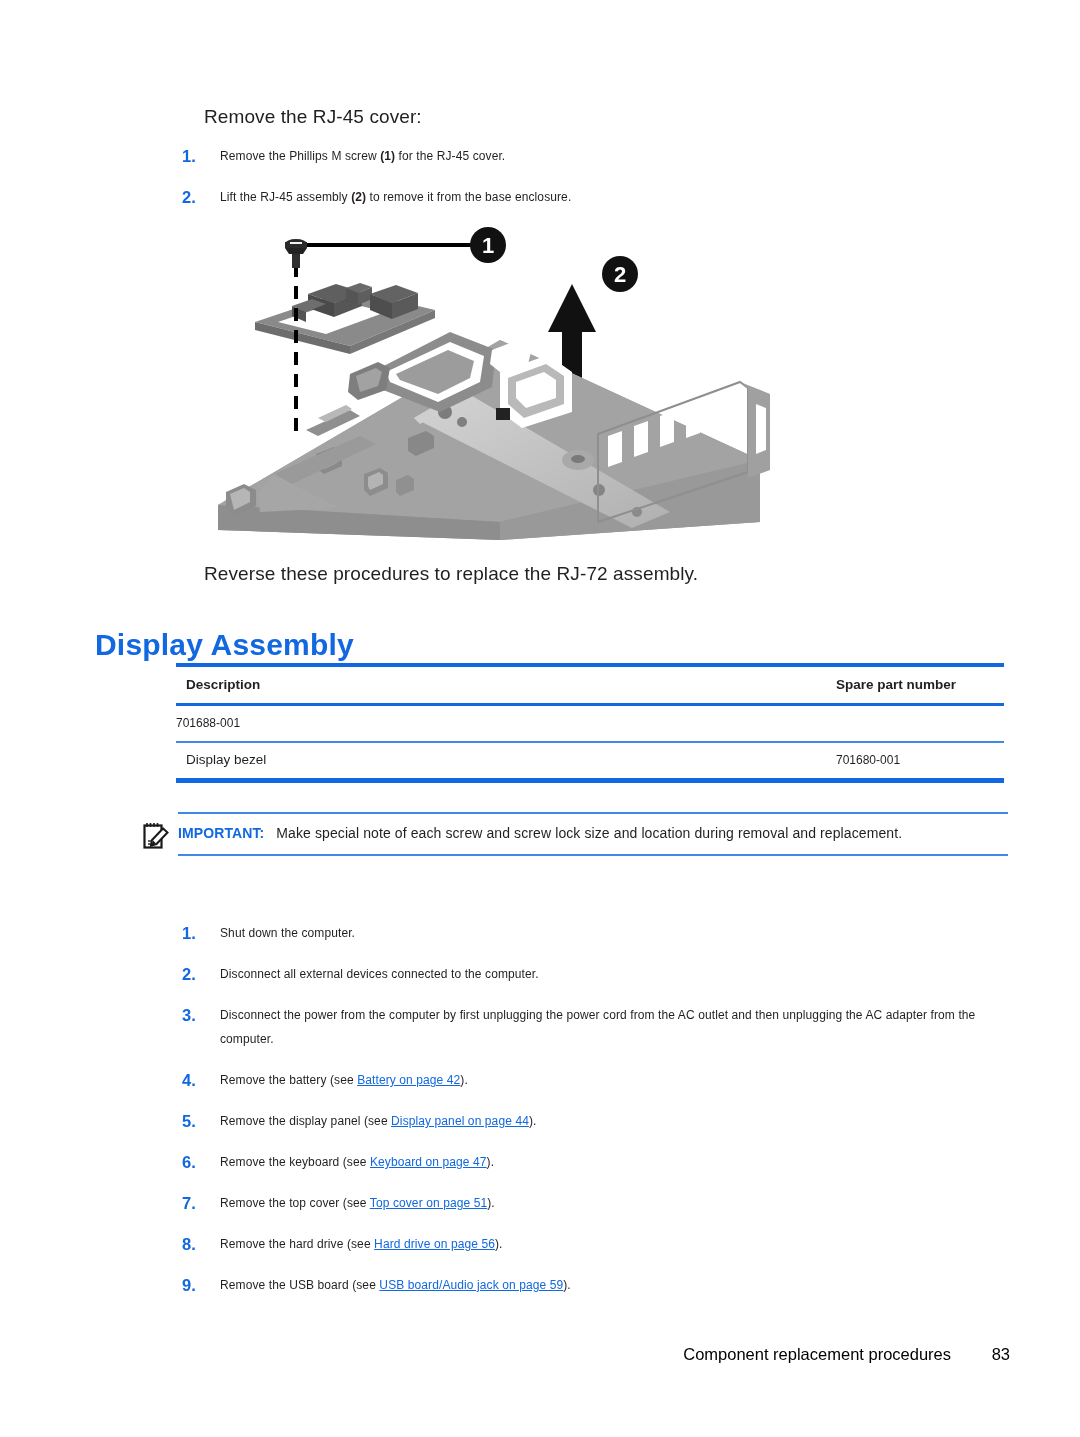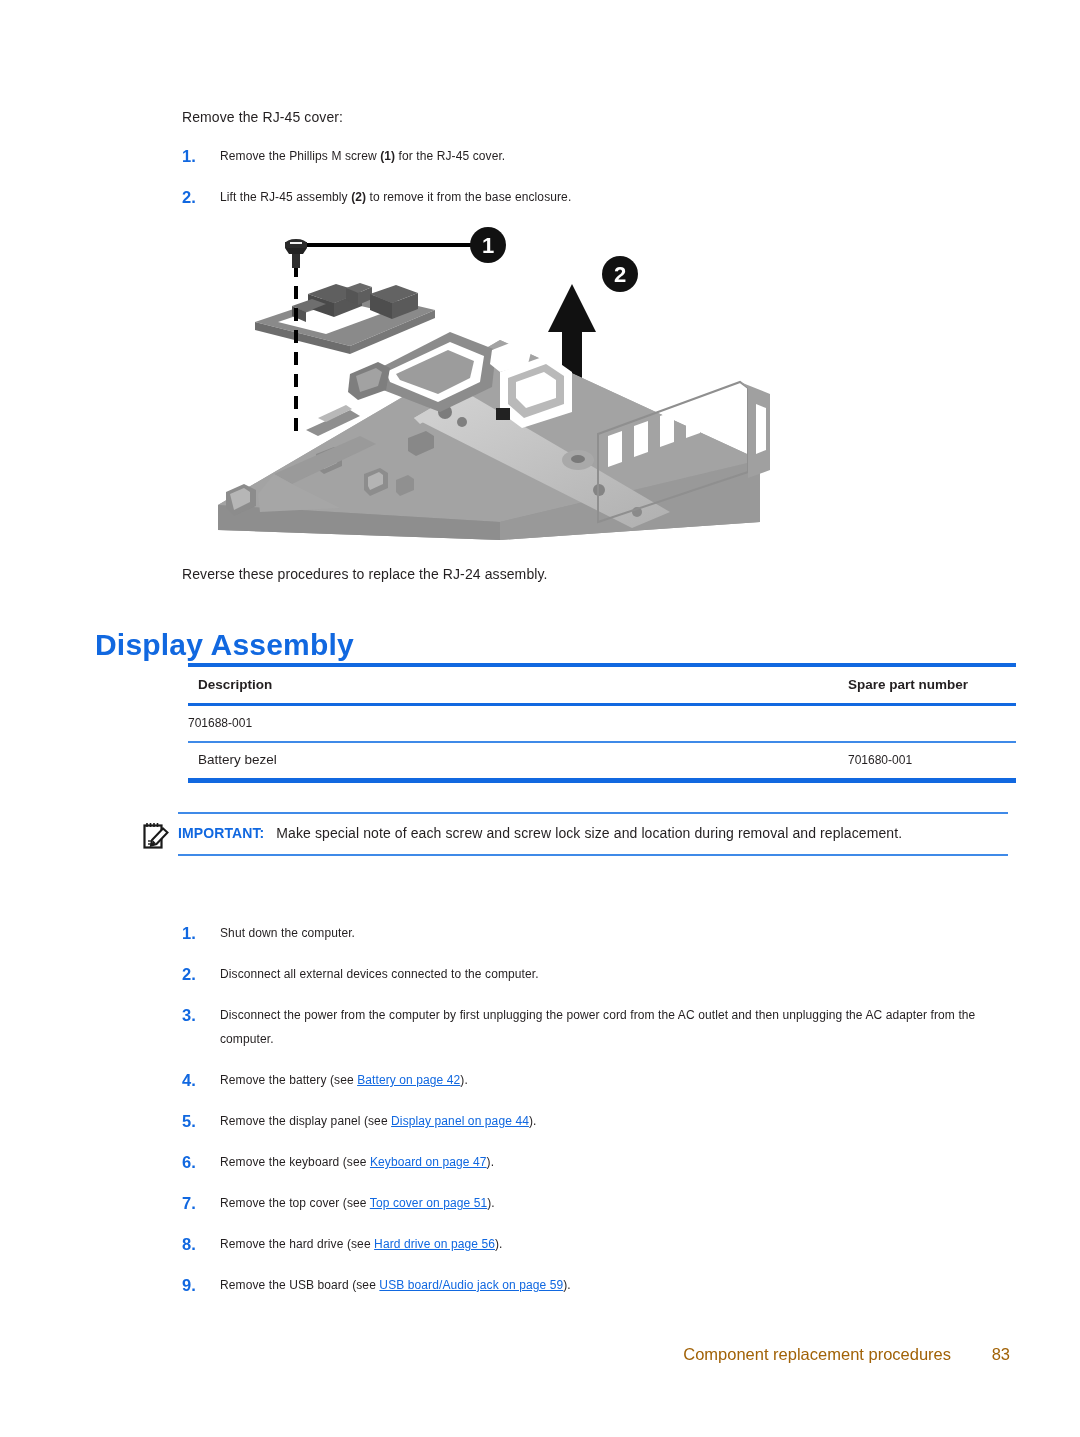--- a/index.html
+++ b/index.html
@@ -18,24 +18,25 @@
 
   .page {
     position: absolute;
     inset: 0;
     background: #fff;
   }
 
   
   .para {
     position: absolute;
-    font-size: 14px;
+    font-size: 19px;
     line-height: 24px;
     color: #231f20;
     letter-spacing: .1px;
+    margin-left: 22px;
   }
 
   
   .steplist {
     position: absolute;
     left: 180px;
     width: 830px;
   }
   .step {
     display: flex;
@@ -82,21 +83,21 @@
     top: 608px;
     font-size: 30px;
     font-weight: bold;
     color: #1168e0;
     letter-spacing: .2px;
   }
 
   
   .tbl {
     position: absolute;
-    left: 188px;
+    left: 176px;
     top: 663px;
     width: 828px;
     border-collapse: collapse;
   }
   .tbl .rule-top { height: 4px; background: #1168e0; }
   .tbl .rule-mid { height: 3px; background: #1168e0; }
   .tbl .rule-thin { height: 2px; background: #3f8ae8; }
   .tbl .rule-bot { height: 5px; background: #1168e0; }
   .trow { display: flex; }
   .tcell-desc {
@@ -155,21 +156,21 @@
   }
 
   
   .footer {
     position: absolute;
     left: 0;
     top: 1345px;
     width: 1010px;
     text-align: right;
     font-size: 16.5px;
-    color: #a16207;
+    color: #000000;
   }
   .footer .fttl { margin-right: 36px; }
   .footer .ftpg { }
 </style>
 </head>
 <body>
 
 <div class="page">
 
   <div class="para" style="left:182px; top:105px;">Remove the RJ-45 cover:</div>
@@ -306,38 +307,38 @@
 
         <path d="M540 160 L570 172 L570 248 L548 256 L548 166 Z" fill="#a0a0a0"></path>
         <path d="M556 182 L566 186 L566 228 L556 232 Z" fill="#ffffff"></path>
 
         <path d="M106 208 L150 188 L160 194 L118 214 Z" fill="#8f8f8f"></path>
         <path d="M118 196 L146 183 L152 187 L126 200 Z" fill="#b8b8b8"></path>
       </g>
     </svg>
   </div>
 
-  <div class="para" style="left:182px; top:562px;">Reverse these procedures to replace the RJ-24 assembly.</div>
+  <div class="para" style="left:182px; top:562px;">Reverse these procedures to replace the RJ-72 assembly.</div>
 
   <h1 class="h1">Display Assembly</h1>
 
   <div class="tbl">
     <div class="rule-top"></div>
     <div class="trow thead">
       <div class="tcell-desc">Description</div>
       <div class="tcell-part">Spare part number</div>
     </div>
     <div class="rule-mid"></div>
     <div id="table-body">
         <div class="trow">
           <div class="tcell-part">701688-001</div>
         </div>
         <div class="rule-thin"></div>
         <div class="trow">
-          <div class="tcell-desc">Battery bezel</div>
+          <div class="tcell-desc">Display bezel</div>
           <div class="tcell-part">701680-001</div>
         </div>
       </div>
     <div class="rule-bot"></div>
   </div>
 
   <div class="note">
     <span class="note-icon">
       <svg width="28" height="30" viewBox="0 0 28 30" xmlns="http://www.w3.org/2000/svg">
         <rect x="2.5" y="4.5" width="17" height="22" fill="#ffffff" stroke="#1a1a1a" stroke-width="2.2"></rect>

